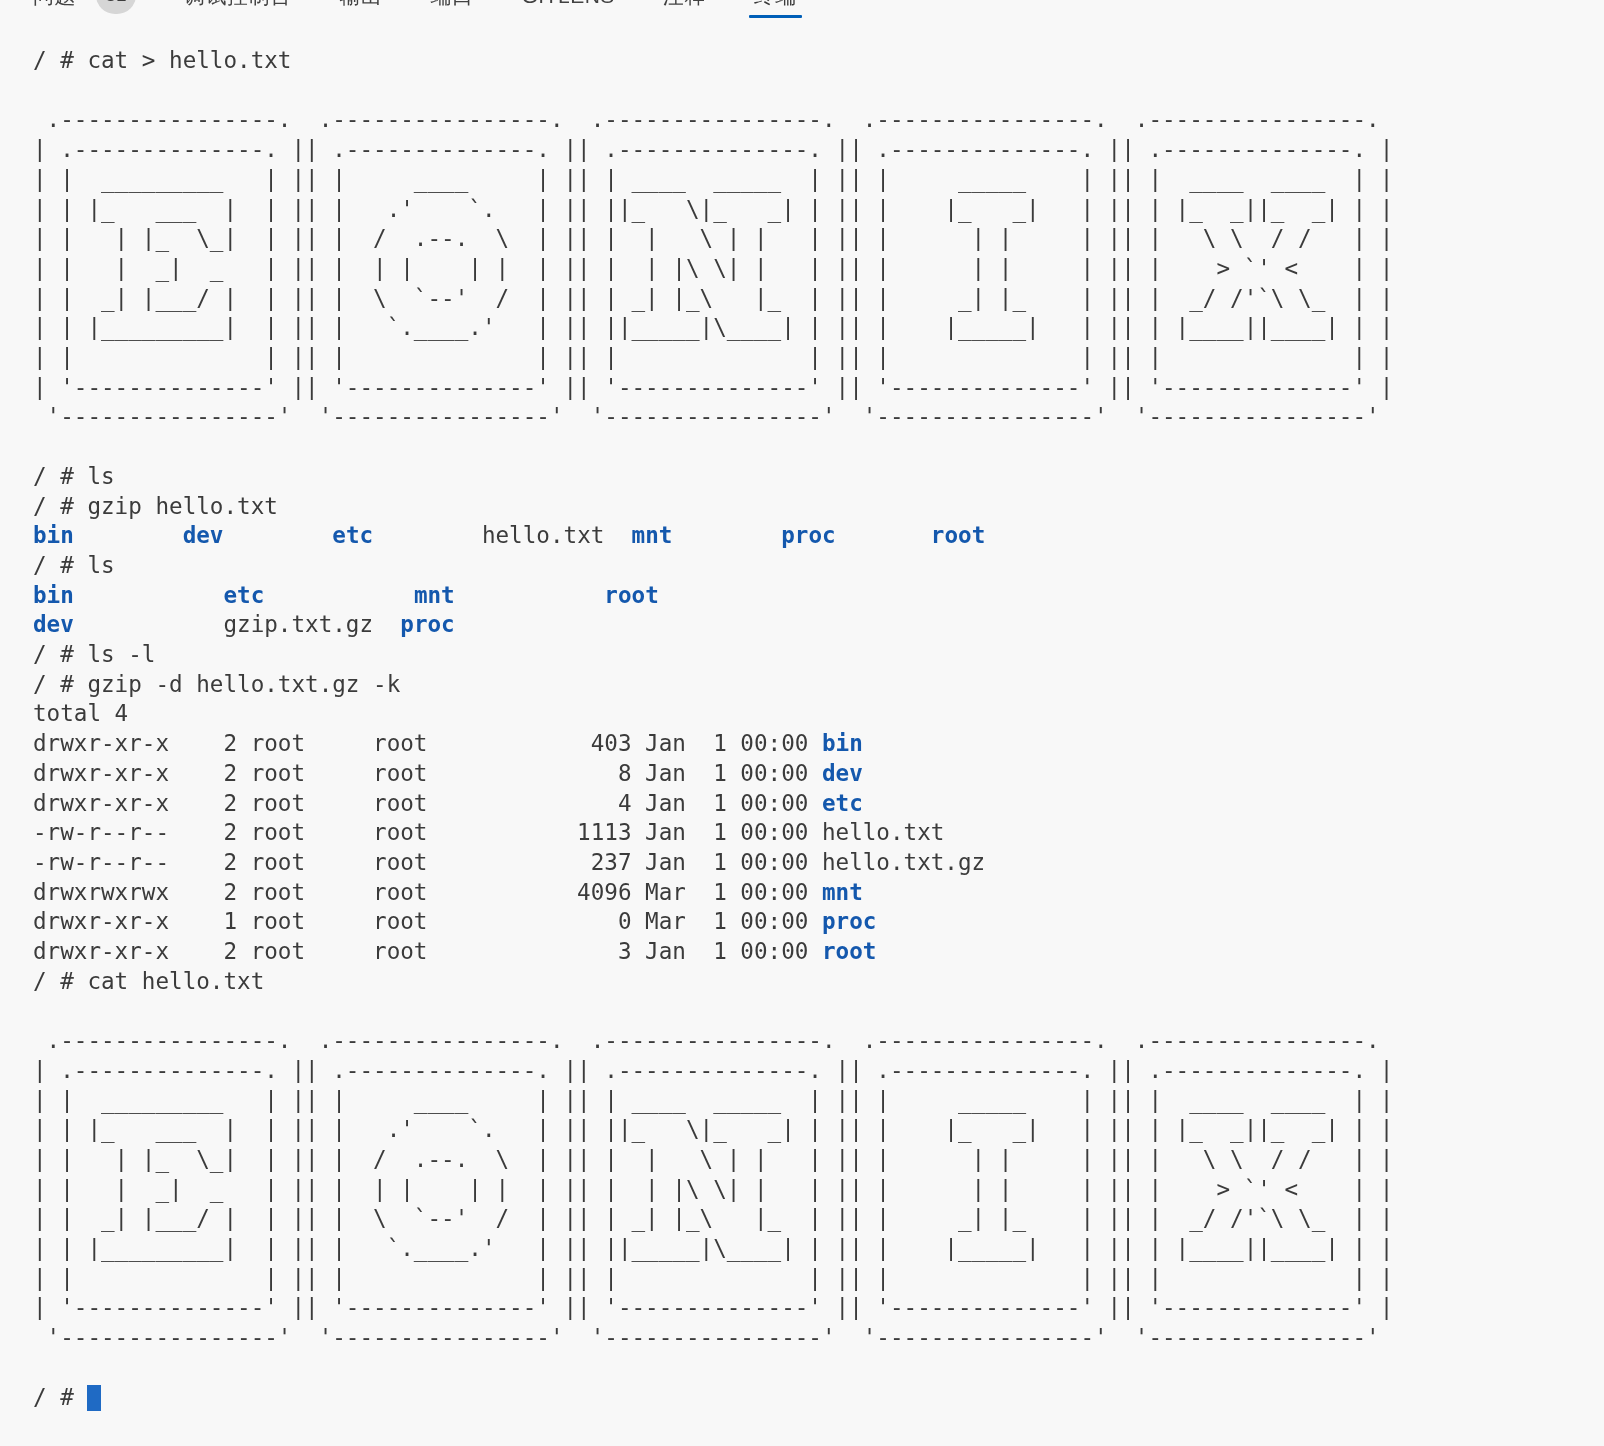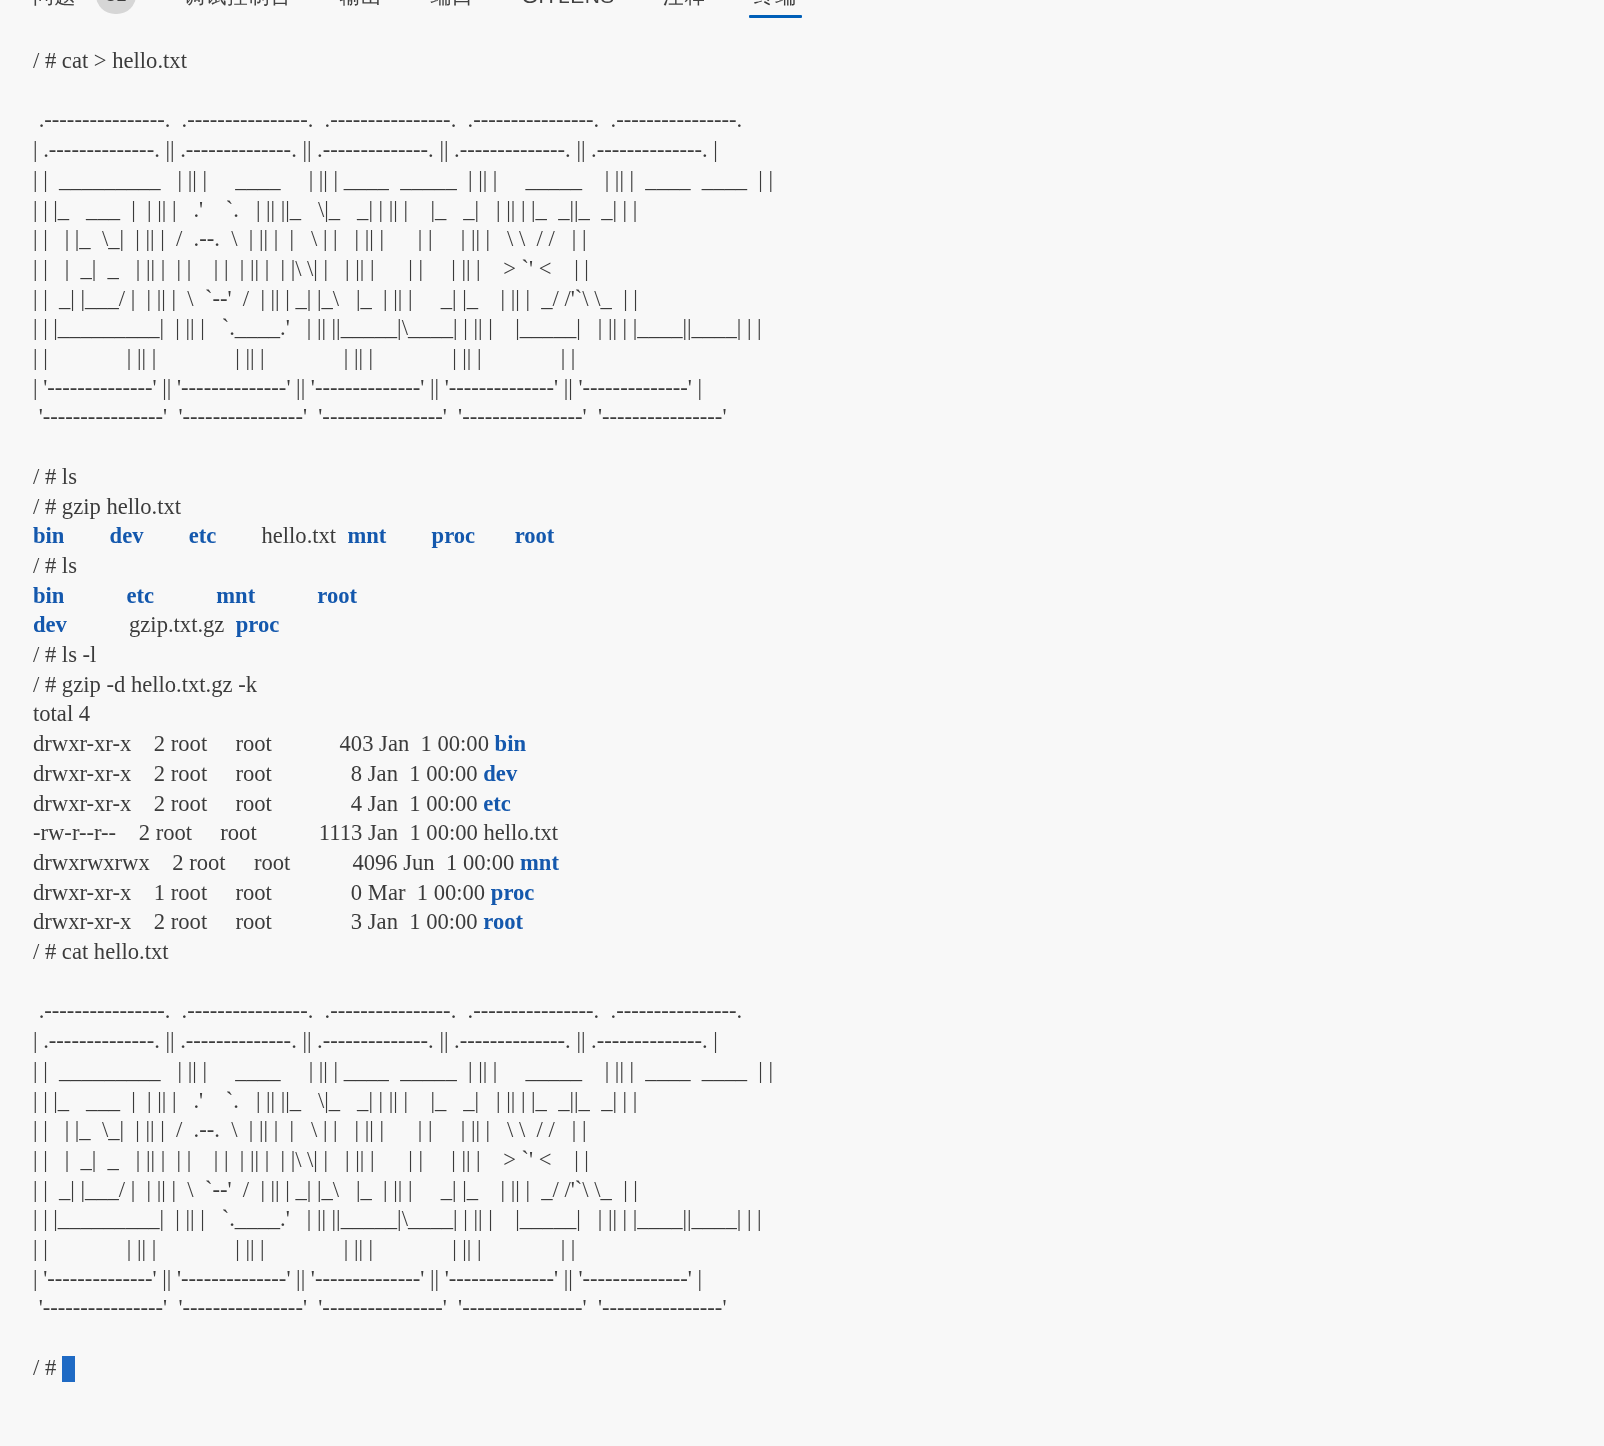--- a/index.html
+++ b/index.html
@@ -19,21 +19,21 @@
     margin-left:20px; margin-top:-24px; width:40px; height:38px;
     border-radius:19px; background:var(--badge,#d6d6d6);
     color:#3b3b3b; font-size:19px; }
   .underline { position:absolute; left:0; right:0; top:15px; height:3px;
     background:var(--accent,#005fb8); border-radius:1px; }
 
   
   .terminal { padding:28px 0 0 33px;
     font-family:"DejaVu Sans Mono","Liberation Mono",monospace;
     font-size:22.6px; line-height:29.7px; color:var(--fg,#3b3b3b); }
-  .line { white-space:pre; min-height:29.7px;font-family:Liberation Serif, serif; }
+  .line { white-space:pre; min-height:29.7px; }
   .fg  { color:var(--fg,#3b3b3b); }
   .dir { color:var(--dir,#1458ad); font-weight:bold; }
   .cursor { display:inline-block; width:13.6px; height:26px;
     background:var(--cursor,#1f6ac4); vertical-align:bottom; margin-bottom:1px; }
 </style>
 </head>
 <body>
 
 <div class="tabbar">
     <div class="tab">
@@ -81,21 +81,22 @@
     <div class="line"><span class="fg">/ # ls</span></div>
     <div class="line"><span class="dir">bin</span><span class="fg">           </span><span class="dir">etc</span><span class="fg">           </span><span class="dir">mnt</span><span class="fg">           </span><span class="dir">root</span></div>
     <div class="line"><span class="dir">dev</span><span class="fg">           gzip.txt.gz  </span><span class="dir">proc</span></div>
     <div class="line"><span class="fg">/ # ls -l</span></div>
     <div class="line"><span class="fg">/ # gzip -d hello.txt.gz -k</span></div>
     <div class="line"><span class="fg">total 4</span></div>
     <div class="line"><span class="fg">drwxr-xr-x    2 root     root            403 Jan  1 00:00 </span><span class="dir">bin</span></div>
     <div class="line"><span class="fg">drwxr-xr-x    2 root     root              8 Jan  1 00:00 </span><span class="dir">dev</span></div>
     <div class="line"><span class="fg">drwxr-xr-x    2 root     root              4 Jan  1 00:00 </span><span class="dir">etc</span></div>
     <div class="line"><span class="fg">-rw-r--r--    2 root     root           1113 Jan  1 00:00 hello.txt</span></div>
-    <div class="line"><span class="fg">drwxrwxrwx    2 root     root           4096 Jun  1 00:00 </span><span class="dir">mnt</span></div>
+    <div class="line"><span class="fg">-rw-r--r--    2 root     root            237 Jan  1 00:00 hello.txt.gz</span></div>
+    <div class="line"><span class="fg">drwxrwxrwx    2 root     root           4096 Mar  1 00:00 </span><span class="dir">mnt</span></div>
     <div class="line"><span class="fg">drwxr-xr-x    1 root     root              0 Mar  1 00:00 </span><span class="dir">proc</span></div>
     <div class="line"><span class="fg">drwxr-xr-x    2 root     root              3 Jan  1 00:00 </span><span class="dir">root</span></div>
     <div class="line"><span class="fg">/ # cat hello.txt</span></div>
     <div class="line"></div>
     <div class="line"><span class="fg"> .----------------.  .----------------.  .----------------.  .----------------.  .----------------. </span></div>
     <div class="line"><span class="fg">| .--------------. || .--------------. || .--------------. || .--------------. || .--------------. |</span></div>
     <div class="line"><span class="fg">| |  _________   | || |     ____     | || | ____  _____  | || |     _____    | || |  ____  ____  | |</span></div>
     <div class="line"><span class="fg">| | |_   ___  |  | || |   .'    `.   | || ||_   \|_   _| | || |    |_   _|   | || | |_  _||_  _| | |</span></div>
     <div class="line"><span class="fg">| |   | |_  \_|  | || |  /  .--.  \  | || |  |   \ | |   | || |      | |     | || |   \ \  / /   | |</span></div>
     <div class="line"><span class="fg">| |   |  _|  _   | || |  | |    | |  | || |  | |\ \| |   | || |      | |     | || |    &gt; `' &lt;    | |</span></div>

